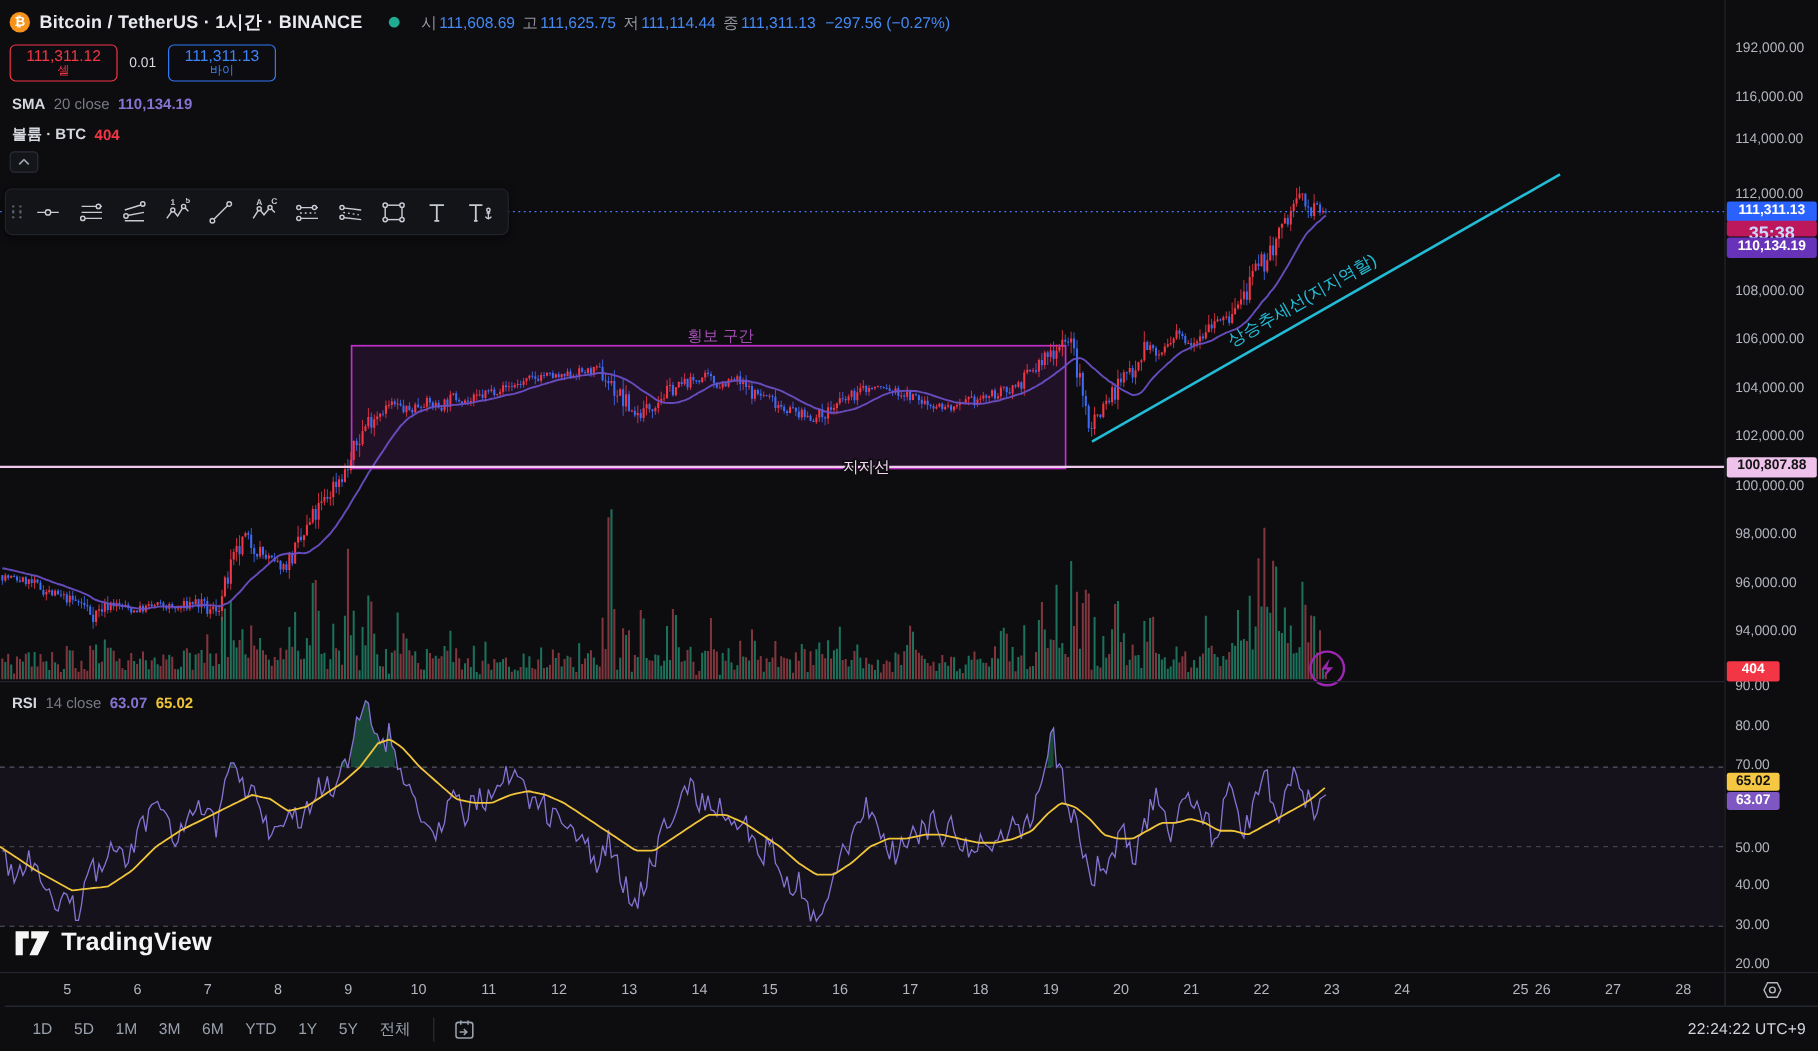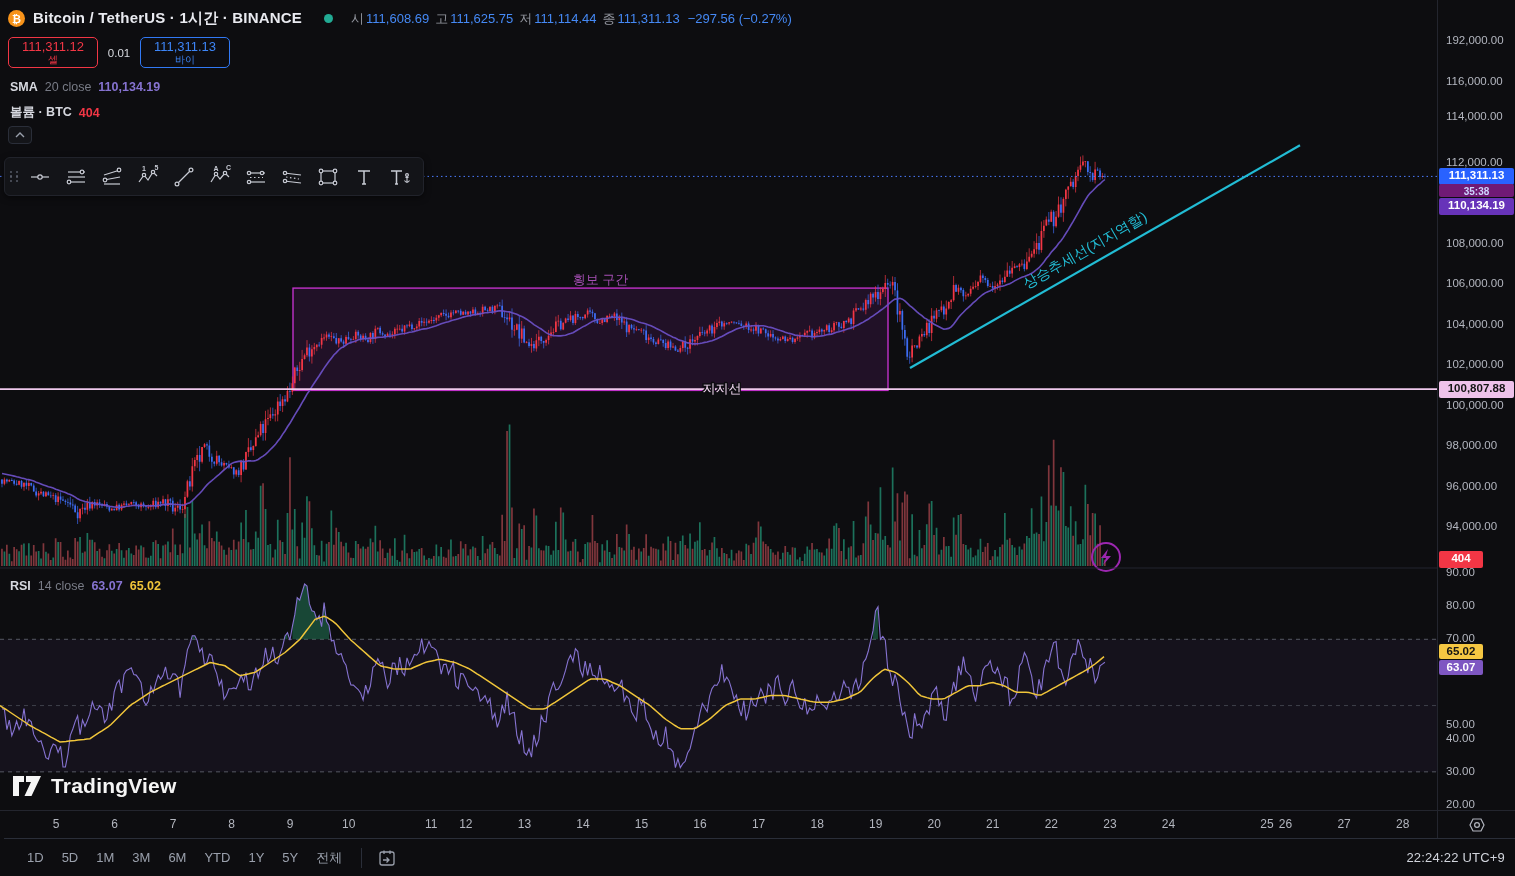--- a/index.html
+++ b/index.html
@@ -281,41 +281,41 @@
       <div class="tick" style="top: 317.5px;">104,000.00</div>
       <div class="tick" style="top: 358px;">102,000.00</div>
       <div class="tick" style="top: 398.5px;">100,000.00</div>
       <div class="tick" style="top: 439px;">98,000.00</div>
       <div class="tick" style="top: 479.5px;">96,000.00</div>
       <div class="tick" style="top: 520px;">94,000.00</div>
       <div class="tick" style="top: 566px;">90.00</div>
       <div class="tick" style="top: 599.143px;">80.00</div>
       <div class="tick" style="top: 632.286px;">70.00</div>
       <div class="tick" style="top: 665.429px;">60.00</div>
-      <div class="tick" style="top: 718px;">50.00</div>
+      <div class="tick" style="top: 701px;">50.00</div>
       <div class="tick" style="top: 731.714px;">40.00</div>
       <div class="tick" style="top: 764.857px;">30.00</div>
       <div class="tick" style="top: 798px;">20.00</div>
       <div class="axis-badge" style="background: rgb(41, 98, 255); color: rgb(255, 255, 255); top: 167.95px; height: 17px;">111,311.13</div>
-      <div class="axis-badge" style="background: #701a75; color: rgb(205, 214, 255); top: 184.45px; height: 13px; font-size: 10px;">35:38</div>
+      <div class="axis-badge" style="background: #be185d; color: rgb(205, 214, 255); top: 184.45px; height: 13px; font-size: 15px;">35:38</div>
       <div class="axis-badge" style="background: rgb(103, 51, 185); color: rgb(255, 255, 255); top: 197.783px; height: 17px;">110,134.19</div>
       <div class="axis-badge" style="background: rgb(238, 194, 234); color: rgb(20, 20, 20); top: 380.64px; height: 17px;">100,807.88</div>
       <div class="axis-badge" style="background: rgb(242, 54, 69); color: rgb(255, 255, 255); top: 550.5px; height: 17px; width: 44px;">404</div>
       <div class="axis-badge" style="background: rgb(245, 199, 66); color: rgb(20, 20, 20); top: 643.522px; height: 15px; width: 44px;">65.02</div>
       <div class="axis-badge" style="background: rgb(126, 87, 194); color: rgb(255, 255, 255); top: 659.522px; height: 15px; width: 44px;">63.07</div>
     </div>
 
   <div id="time-axis">
       <div class="day-tick" style="left: 56px;">5</div>
       <div class="day-tick" style="left: 114.55px;">6</div>
       <div class="day-tick" style="left: 173.1px;">7</div>
       <div class="day-tick" style="left: 231.65px;">8</div>
       <div class="day-tick" style="left: 290.2px;">9</div>
       <div class="day-tick" style="left: 348.75px;">10</div>
-      <div class="day-tick" style="left: 407.3px; margin-left: 24px;">11</div>
+      <div class="day-tick" style="left: 407.3px;">11</div>
       <div class="day-tick" style="left: 465.85px;">12</div>
       <div class="day-tick" style="left: 524.4px;">13</div>
       <div class="day-tick" style="left: 582.95px;">14</div>
       <div class="day-tick" style="left: 641.5px;">15</div>
       <div class="day-tick" style="left: 700.05px;">16</div>
       <div class="day-tick" style="left: 758.6px;">17</div>
       <div class="day-tick" style="left: 817.15px;">18</div>
       <div class="day-tick" style="left: 875.7px;">19</div>
       <div class="day-tick" style="left: 934.25px;">20</div>
       <div class="day-tick" style="left: 992.8px;">21</div>

